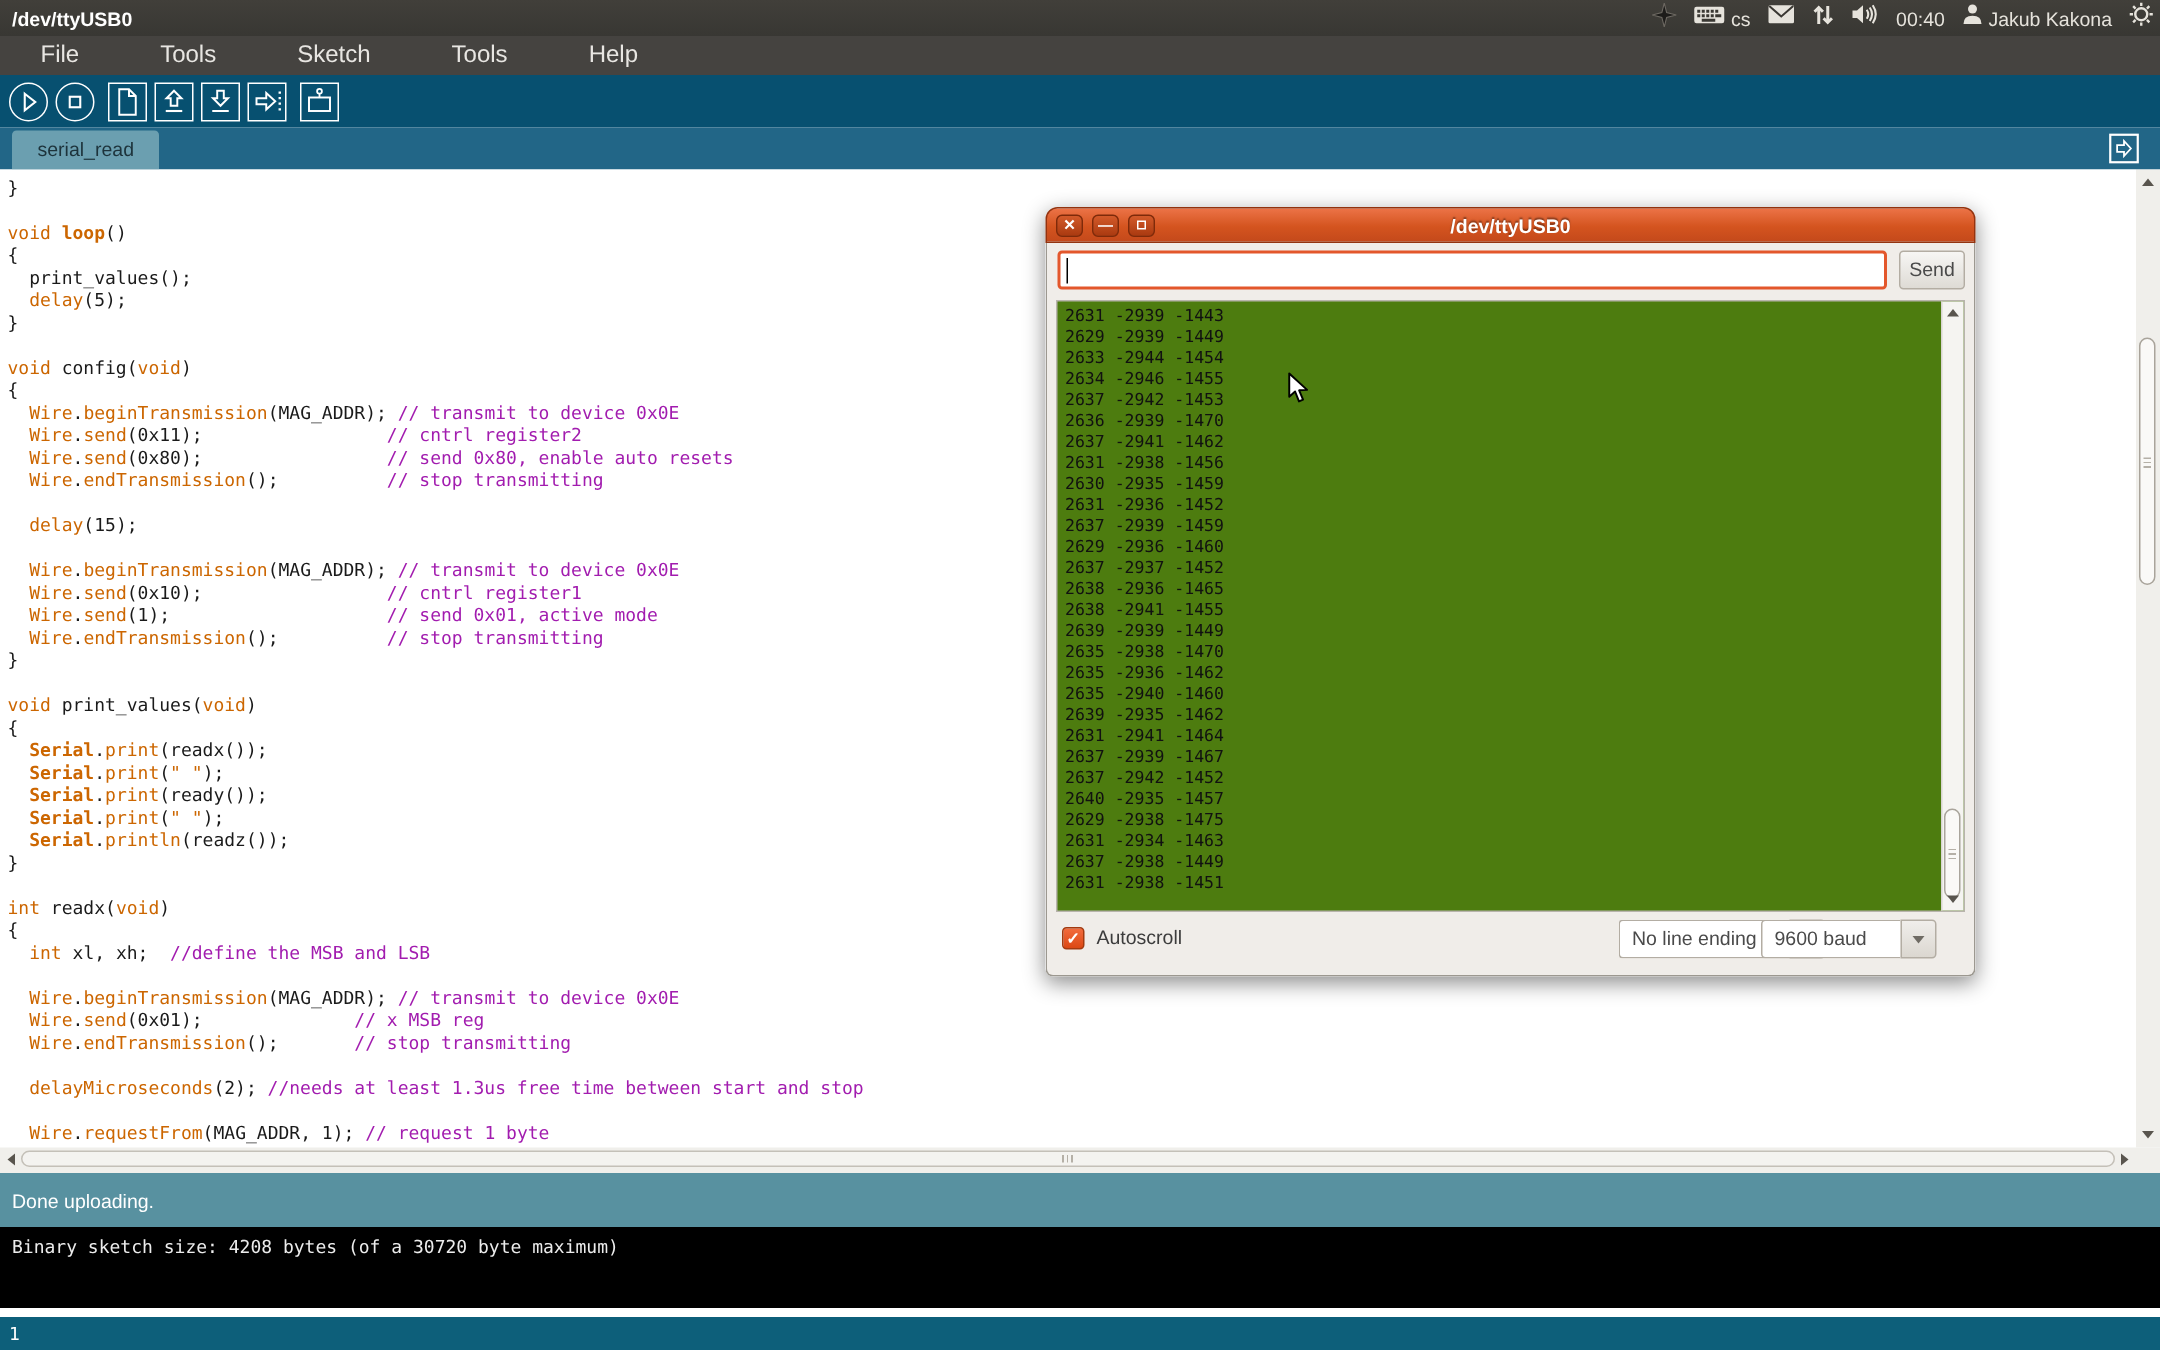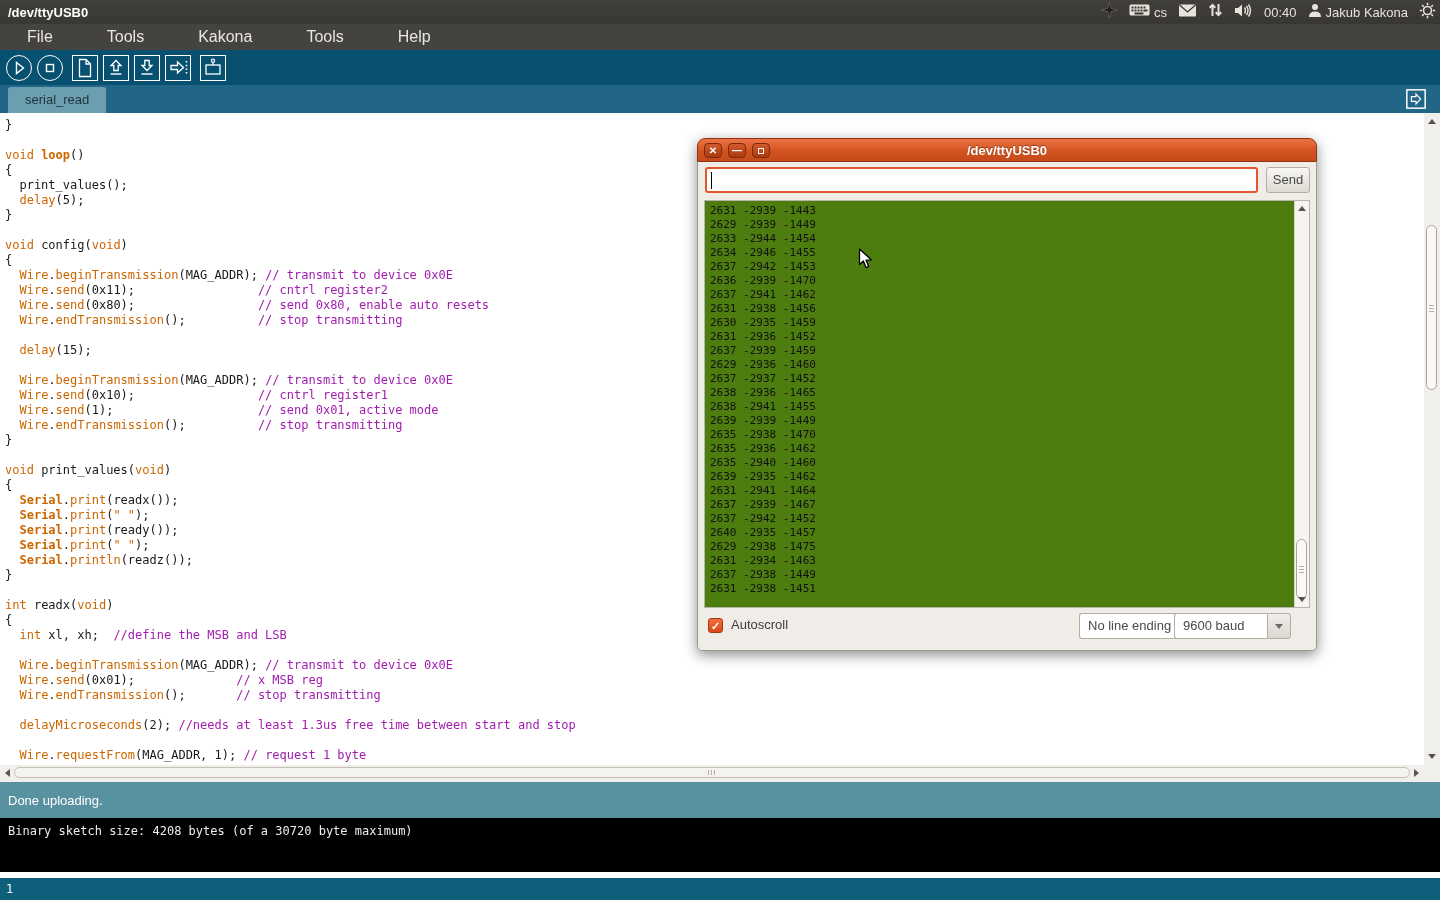--- a/index.html
+++ b/index.html
@@ -177,21 +177,21 @@
               <circle cx="8.5" cy="8.5" r="4"></circle>
               <path d="M8.5 0.8 V3 M8.5 14 V16.2 M0.8 8.5 H3 M14 8.5 H16.2 M3.1 3.1 L4.7 4.7 M12.3 12.3 L13.9 13.9 M13.9 3.1 L12.3 4.7 M4.7 12.3 L3.1 13.9"></path>
             </g>
           </svg></span>
     </div>
   </div>
 
   <div class="menubar" id="menubar">
       <span class="menu-item">File</span>
       <span class="menu-item">Tools</span>
-      <span class="menu-item">Kakona</span>
+      <span class="menu-item">Sketch</span>
       <span class="menu-item">Tools</span>
       <span class="menu-item">Help</span>
     </div>
 
   <div class="toolbar" id="toolbar">
       <div class="tool-btn circle">
         <svg viewBox="0 0 24 24" width="24" height="24">
           <path d="M9.5 6.5 L16.5 12 L9.5 17.5 Z" fill="none" stroke="#fff" stroke-width="1.4"></path>
         </svg>
       </div>

